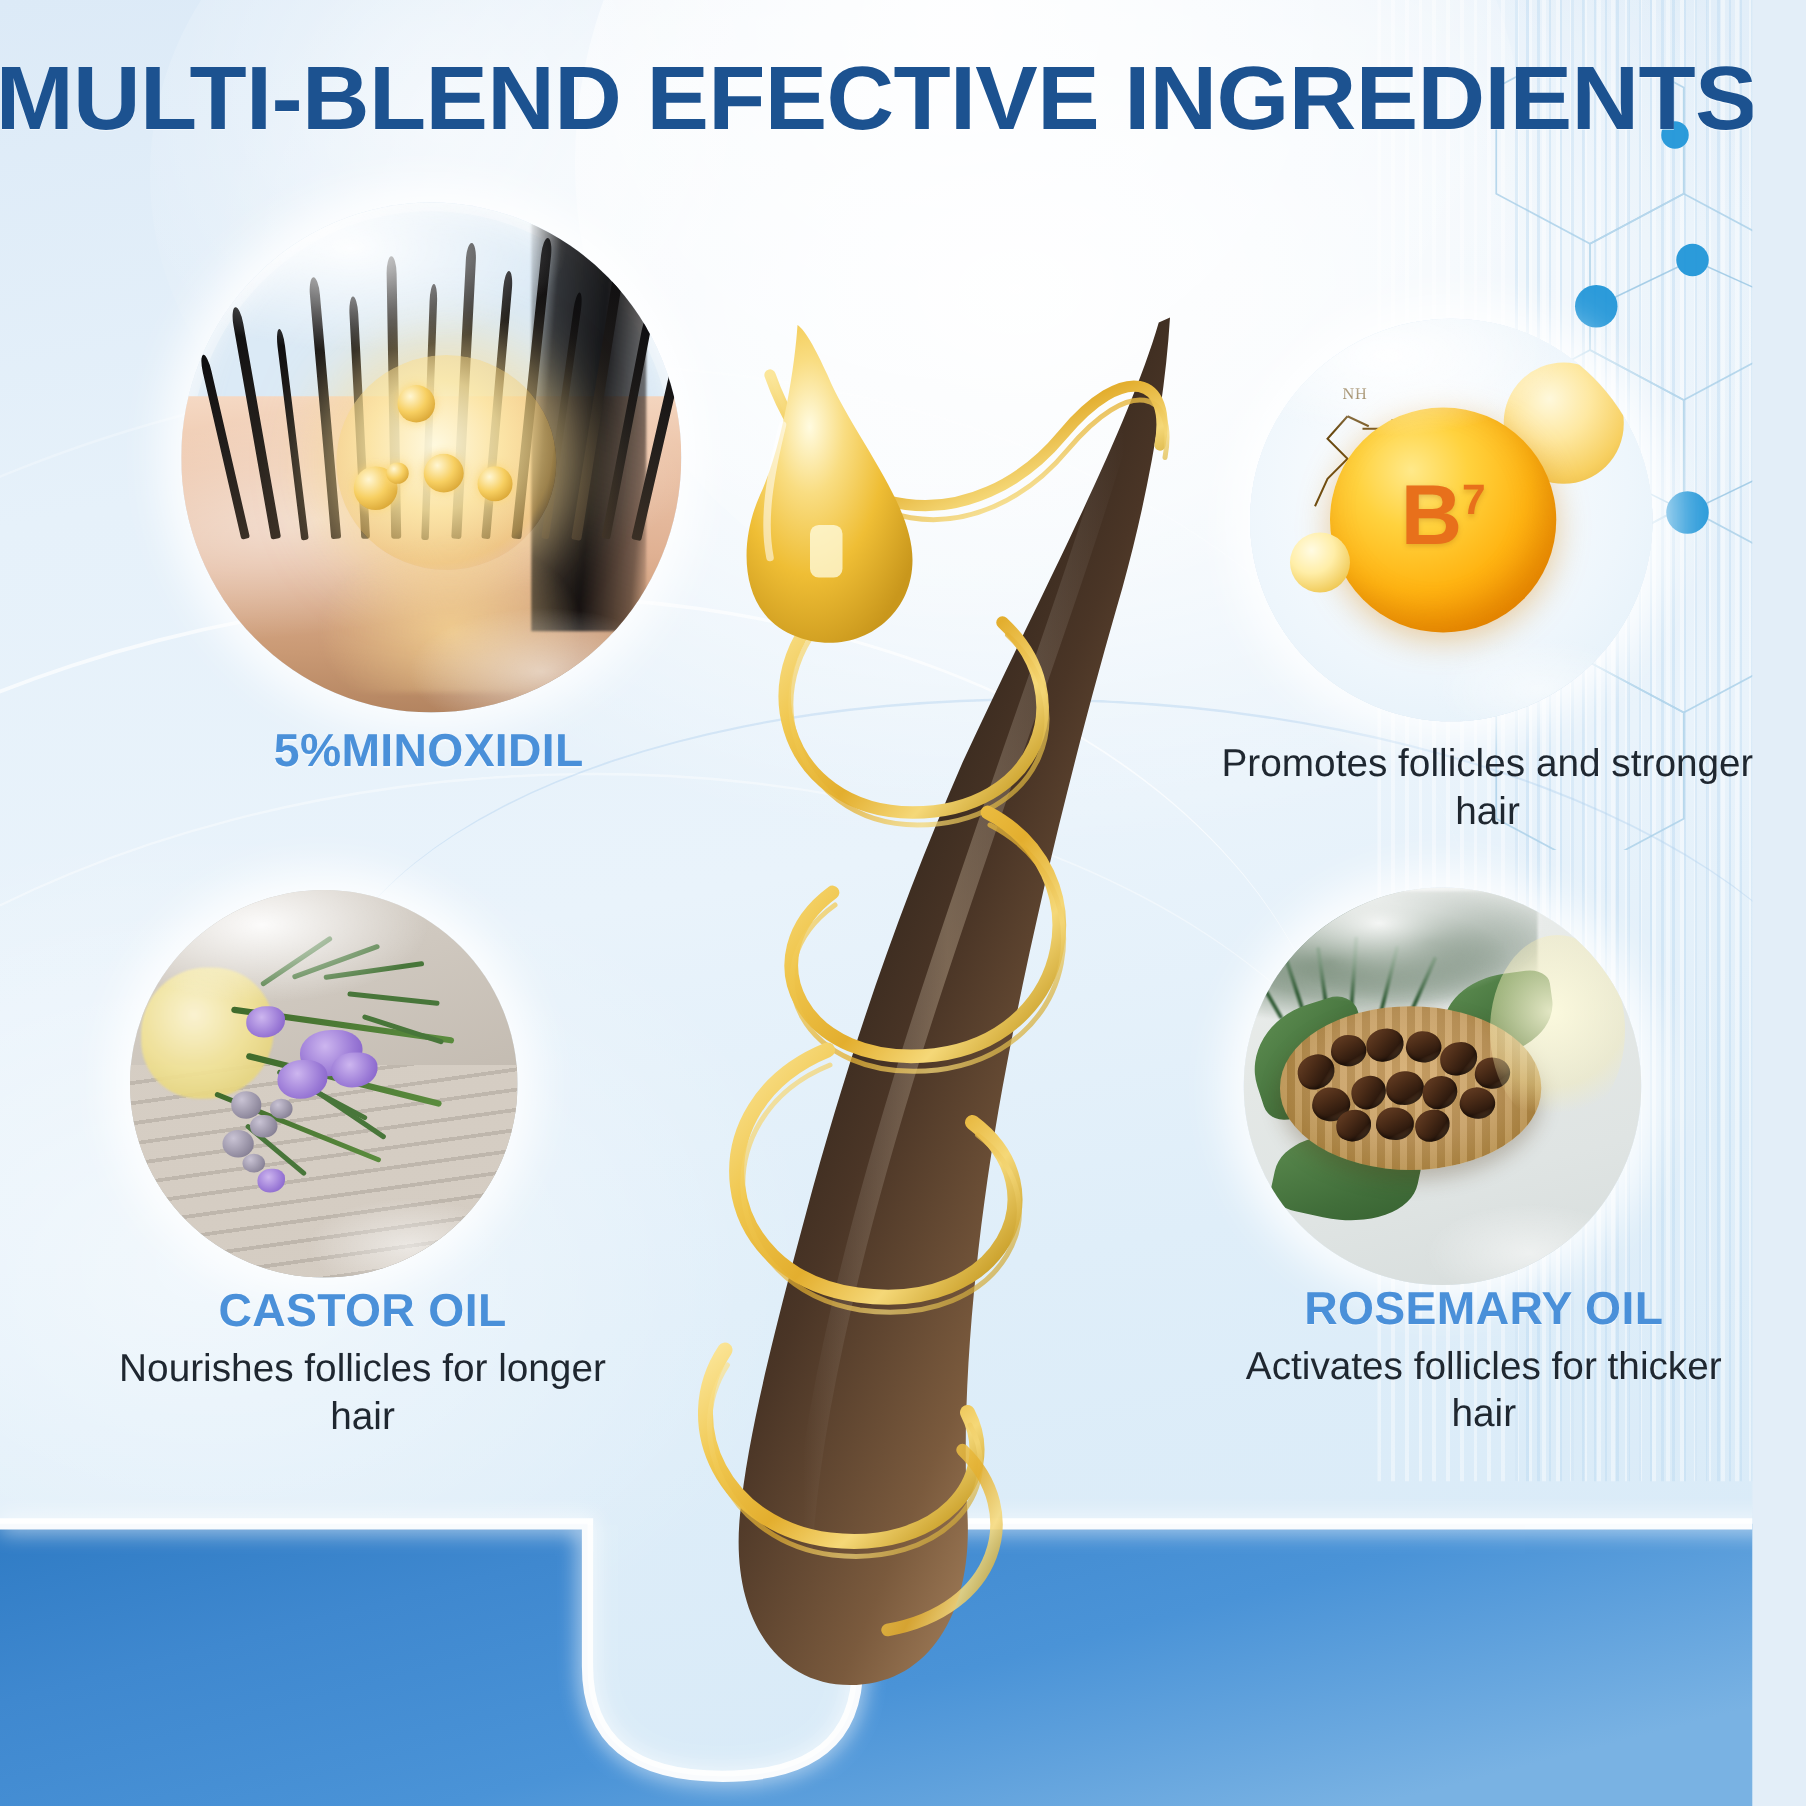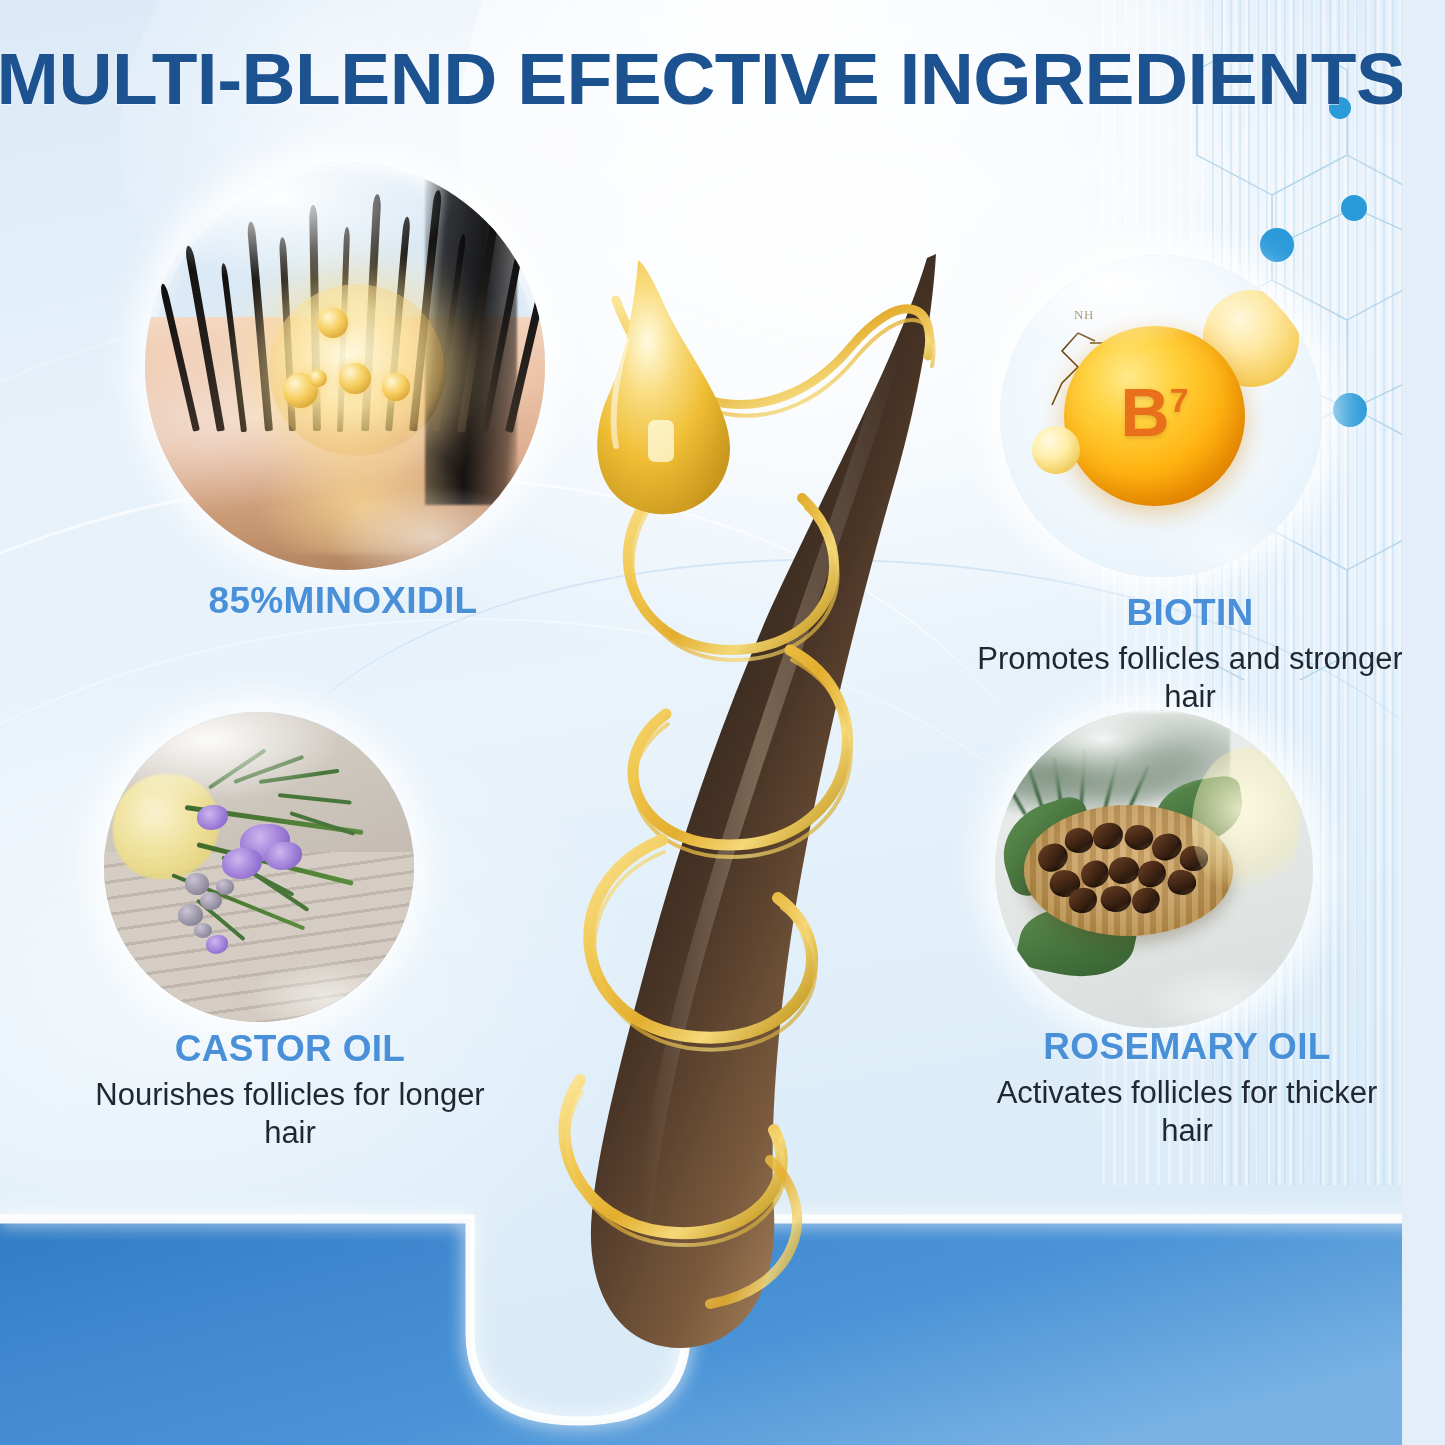--- a/index.html
+++ b/index.html
@@ -520,25 +520,24 @@
       </g>
 
       <path d="M208 80 C 206 112, 196 178, 178 216 C 160 256, 162 310, 204 328
                C 250 348, 300 318, 300 268 C 300 222, 252 168, 232 120 C 222 98, 214 84, 208 80 Z" fill="url(#gdrop)"></path>
       <rect x="218" y="240" width="26" height="42" rx="7" fill="rgba(255,252,226,.75)"></rect>
       <path d="M196 160 C 186 200, 180 236, 186 266" stroke="rgba(255,255,255,.55)" stroke-width="6" fill="none" stroke-linecap="round"></path>
     </svg>
   </div>
 
   <div class="caption" id="caption-minoxidil">
-    <h3>85%MINOXIDIL</h3>
+    <h3>5%MINOXIDIL</h3>
   </div>
 
   <div class="caption" id="caption-biotin">
-    <h3>BIOTIN</h3>
     <p>Promotes follicles and stronger hair</p>
   </div>
 
   <div class="caption" id="caption-rosemary">
     <h3>ROSEMARY OIL</h3>
     <p>Activates follicles for thicker hair</p>
   </div>
 
   <div class="caption" id="caption-castor">
     <h3>CASTOR OIL</h3>

